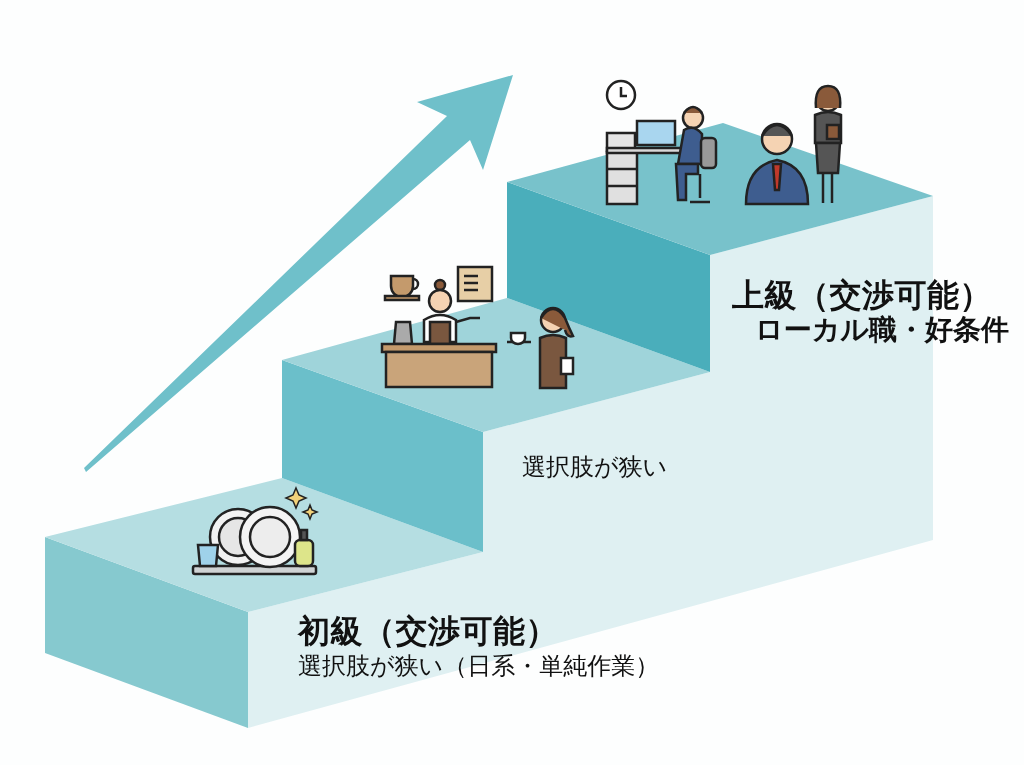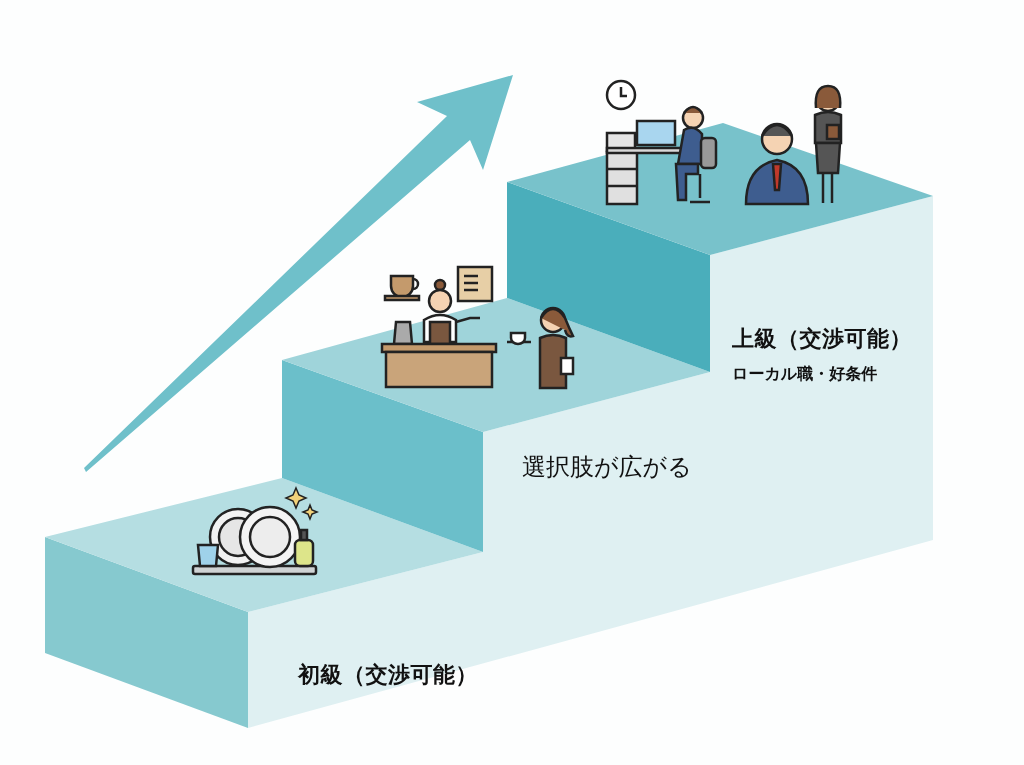--- a/index.html
+++ b/index.html
@@ -1,23 +1,23 @@
 <!DOCTYPE html>
 <html><head>
 <meta charset="utf-8">
 <style>
   html, body { margin: 0; padding: 0; background: #fdfefe; }
   body { width: 1024px; height: 765px; position: relative; overflow: hidden;
          font-family: "DejaVu Sans", "Liberation Sans", sans-serif; }
   #scene { position: absolute; left: 0; top: 0; }
   .label { position: absolute; color: #111; font-weight: bold; white-space: nowrap; }
-  .label .title { display: block; font-size: 22px; line-height: 38px; letter-spacing: 0.5px; margin-top: 44px; }
+  .label .title { display: block; font-size: 32px; line-height: 38px; letter-spacing: 0.5px; }
   .label .sub { display: block; font-size: 23px; line-height: 32px; }
   #label-top { left: 732px; top: 276px; }
-  #label-top .sub { font-size: 16px; }
+  #label-top .sub { font-size: 28px; margin-left: 23px; }
   #label-mid { left: 522px; top: 451px; }
   #label-low { left: 298px; top: 612px; }
   #label-low .sub { font-weight: normal; font-size: 24px; }
   #label-mid .sub { font-weight: normal; font-size: 24px; }
 </style>
 </head>
 <body>
 
 <svg id="scene" width="1024" height="765" viewBox="0 0 1024 765" xmlns="http://www.w3.org/2000/svg">
 
@@ -112,18 +112,19 @@
       <line x1="832" y1="173" x2="832" y2="203"></line>
   </g>
 </svg>
 
 <div class="label" id="label-top">
   <span class="title">上級（交渉可能）</span>
   <span class="sub">ローカル職・好条件</span>
 </div>
 
 <div class="label" id="label-mid">
-  <span class="sub">選択肢が広がる</span>
+  <span class="sub">選択肢が狭い</span>
 </div>
 
 <div class="label" id="label-low">
   <span class="title">初級（交渉可能）</span>
+  <span class="sub">選択肢が狭い（日系・単純作業）</span>
 </div>
 
 </body></html>

